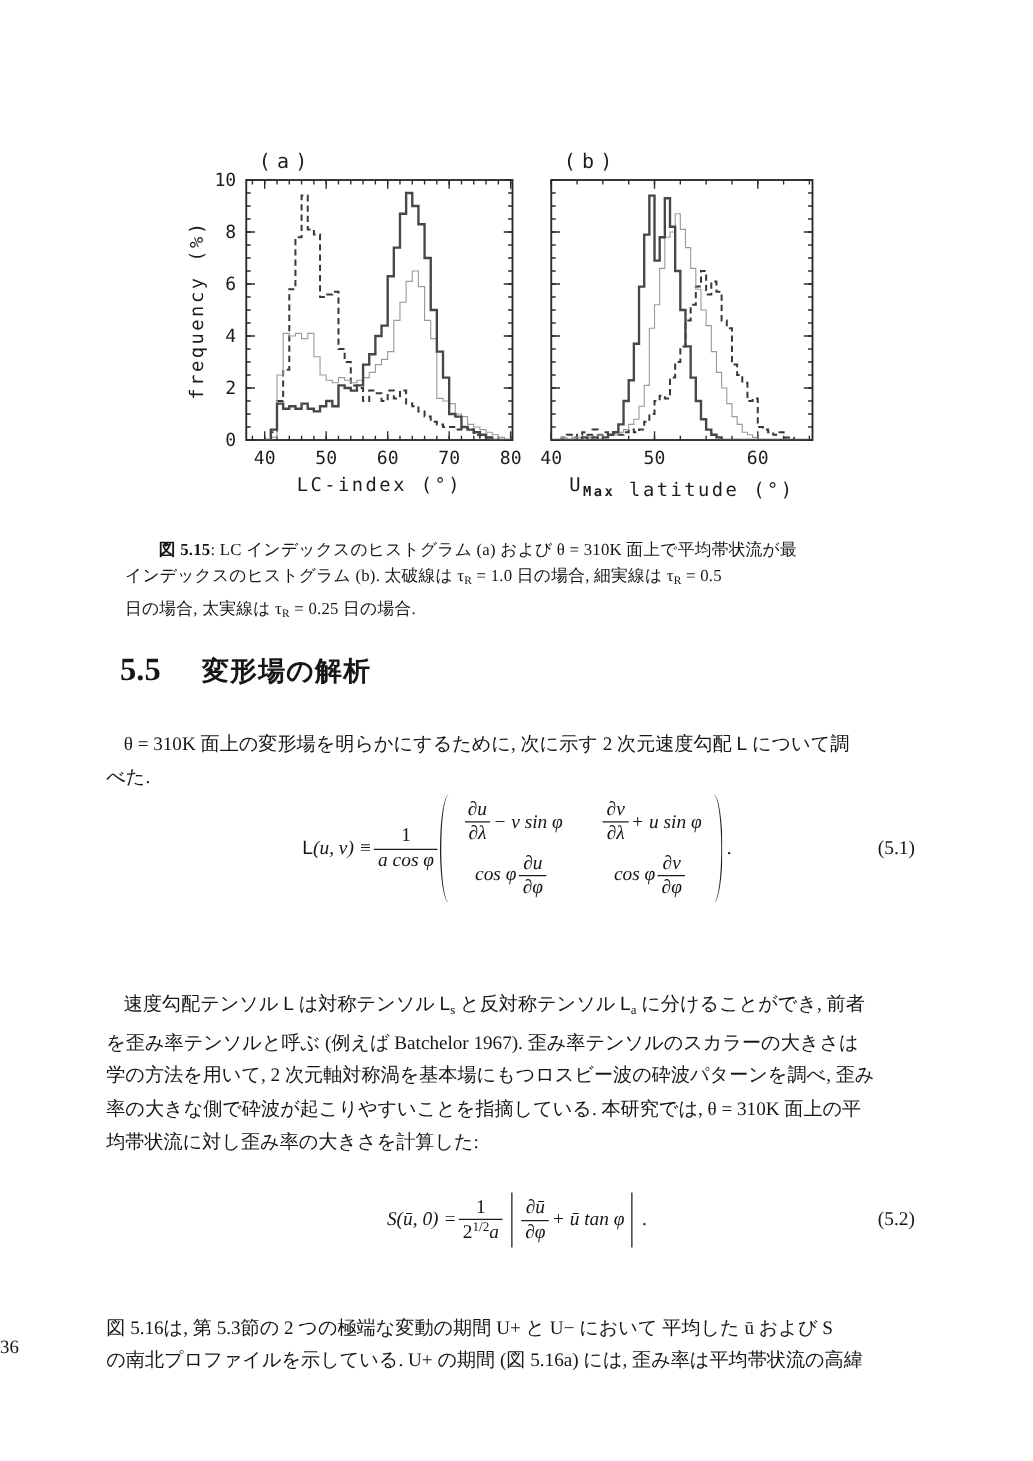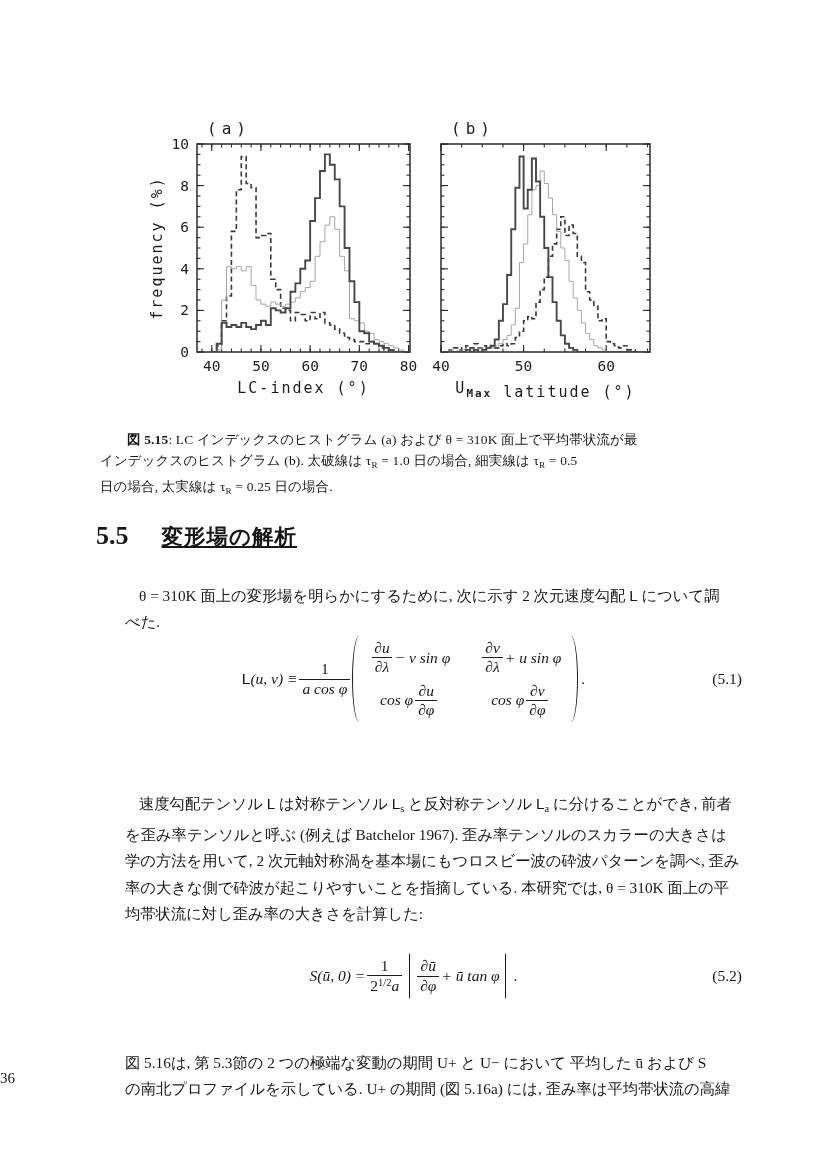--- a/index.html
+++ b/index.html
@@ -14,37 +14,37 @@
   
   .caption{
     position:absolute; left:100px; top:429px; width:618px;
     font-size:13.4px; line-height:21.4px; letter-spacing:0.2px;
   }
   
   .heading{position:absolute; left:96px; top:521px; height:34px;}
   .hnum{font-weight:bold; font-size:26px; font-family:"Liberation Serif",serif;}
   .htitle{
     margin-left:33px; font-size:21.5px; font-weight:600;
-    font-family:"Liberation Sans","DejaVu Sans",sans-serif; letter-spacing:1px;text-decoration:underline;
-  }
-  
-  .para{position:absolute; left:85px; width:660px; font-size:15.3px; line-height:26.2px;margin-left:40px;}
+    font-family:"Liberation Sans","DejaVu Sans",sans-serif; letter-spacing:1px;
+  }
+  
+  .para{position:absolute; left:85px; width:660px; font-size:15.3px; line-height:26.2px;}
   .tline{white-space:nowrap;}
   .b{font-weight:bold;}
   .i{font-style:italic;}
   .sf{font-family:"Liberation Sans","DejaVu Sans",sans-serif;}
   .sub{font-size:0.68em; vertical-align:-0.28em;}
   .sup{font-size:0.68em; vertical-align:0.5em;}
   
   .equation{
     position:absolute; left:85px; width:657px;
     display:flex; justify-content:center; align-items:center;
     font-size:15.5px;
   }
-  .eqno{position:absolute; right:0; top:50%; transform:translateY(-50%); font-style:normal;}
+  .eqno{position:absolute; right:10px; top:50%; transform:translateY(-50%); font-style:normal;}
   .mi{font-style:italic;}
   .frac{display:inline-flex; flex-direction:column; align-items:center; vertical-align:middle; margin:0 2px;}
   .frac .top{padding:0 3px 1px 3px; line-height:1.05;}
   .frac .bot{border-top:1.1px solid #1c1c1c; padding:1px 3px 0 3px; line-height:1.05;}
   .matrix{
     display:inline-grid; grid-template-columns:auto auto;
     column-gap:30px; row-gap:7px; align-items:center; justify-items:center;
     vertical-align:middle; margin:0 3px;
   }
   .mcell{display:inline-flex; align-items:center;}

